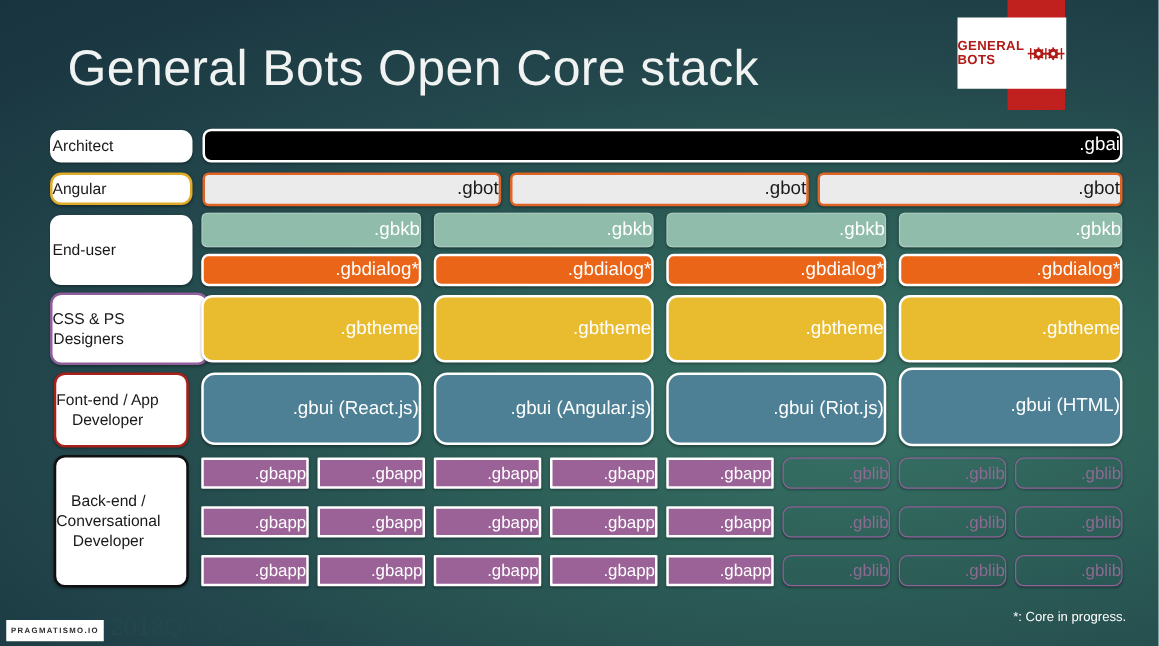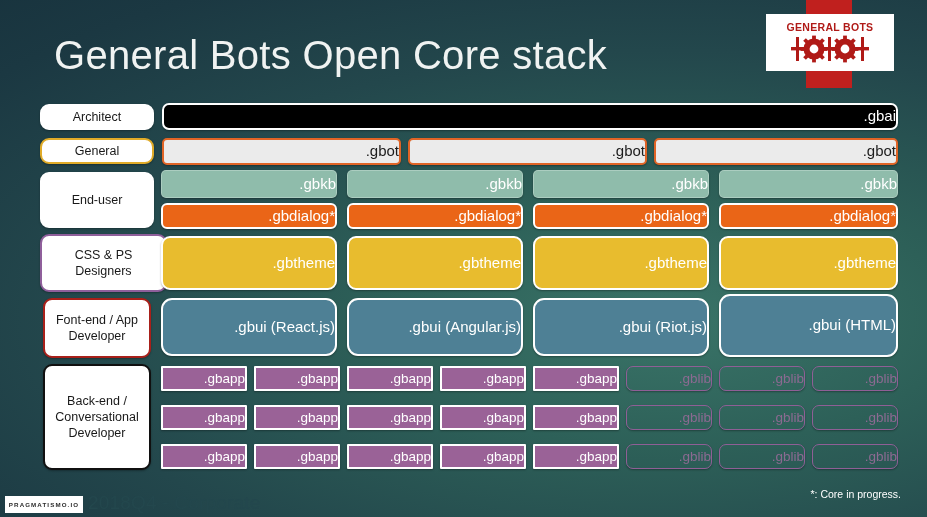--- a/index.html
+++ b/index.html
@@ -21,23 +21,23 @@
   }
 
   
   .logo-stripe {
     position: absolute;
     left: 806px; top: 0; width: 46px; height: 88px;
     background: #c0201e;
   }
   .logo-card {
     position: absolute;
-    left: 766px; top: 14px; width: 128px; height: 57px;
+    left: 766px; top: 14px; width: 87px; height: 57px;
     background: #ffffff;
-    display: flex; flex-direction: column;
+    display: flex; flex-direction: row;
     align-items: center; justify-content: center;
     gap: 2px;
   }
   .logo-word {
     font-size: 10.5px; font-weight: bold; letter-spacing: .3px;
     color: #b01a17; font-family: "Liberation Sans", sans-serif;
     line-height: 1;
   }
   .logo-gears { display: block; }
 
@@ -64,21 +64,21 @@
     font-size: 15px;
     color: #ffffff;
     line-height: 1.12;
     box-shadow: 0 1px 2px rgba(0,0,0,.32);
     font-family: "Liberation Sans", sans-serif;
   }
 
   
   .role {
     position: absolute;
-    display: flex; align-items: center; justify-content: center;
+    display: flex; align-items: center; justify-content: flex-start;
     text-align: center;
     background: #ffffff;
     color: #191919;
     font-size: 12.5px;
     line-height: 1.3;
     border-radius: 9px;
     border: 2px solid #ffffff;
     box-shadow: 0 1px 2px rgba(0,0,0,.3);
     font-family: "Liberation Sans", sans-serif;
   }
@@ -174,21 +174,21 @@
       </g>
     </svg>
   </div>
 
   <div class="title">General Bots Open Core stack</div>
 
   <div class="role b-white" style="left:40px;  top:104px; width:114px; height:26px;">
       <span>Architect</span>
     </div>
   <div class="role b-gold" style="left:40px;  top:138px; width:114px; height:26px;">
-      <span>General</span>
+      <span>Angular</span>
     </div>
   <div class="role b-white" style="left:40px;  top:172px; width:114px; height:56px;">
       <span>End-user</span>
     </div>
   <div class="role b-purple" style="left:40px;  top:234px; width:127px; height:58px;">
       <span class="ml">CSS &amp; PS<br>Designers</span>
     </div>
   <div class="role b-red" style="left:43px;  top:298px; width:108px; height:60px;">
       <span class="ml">Font-end / App<br>Developer</span>
     </div>

